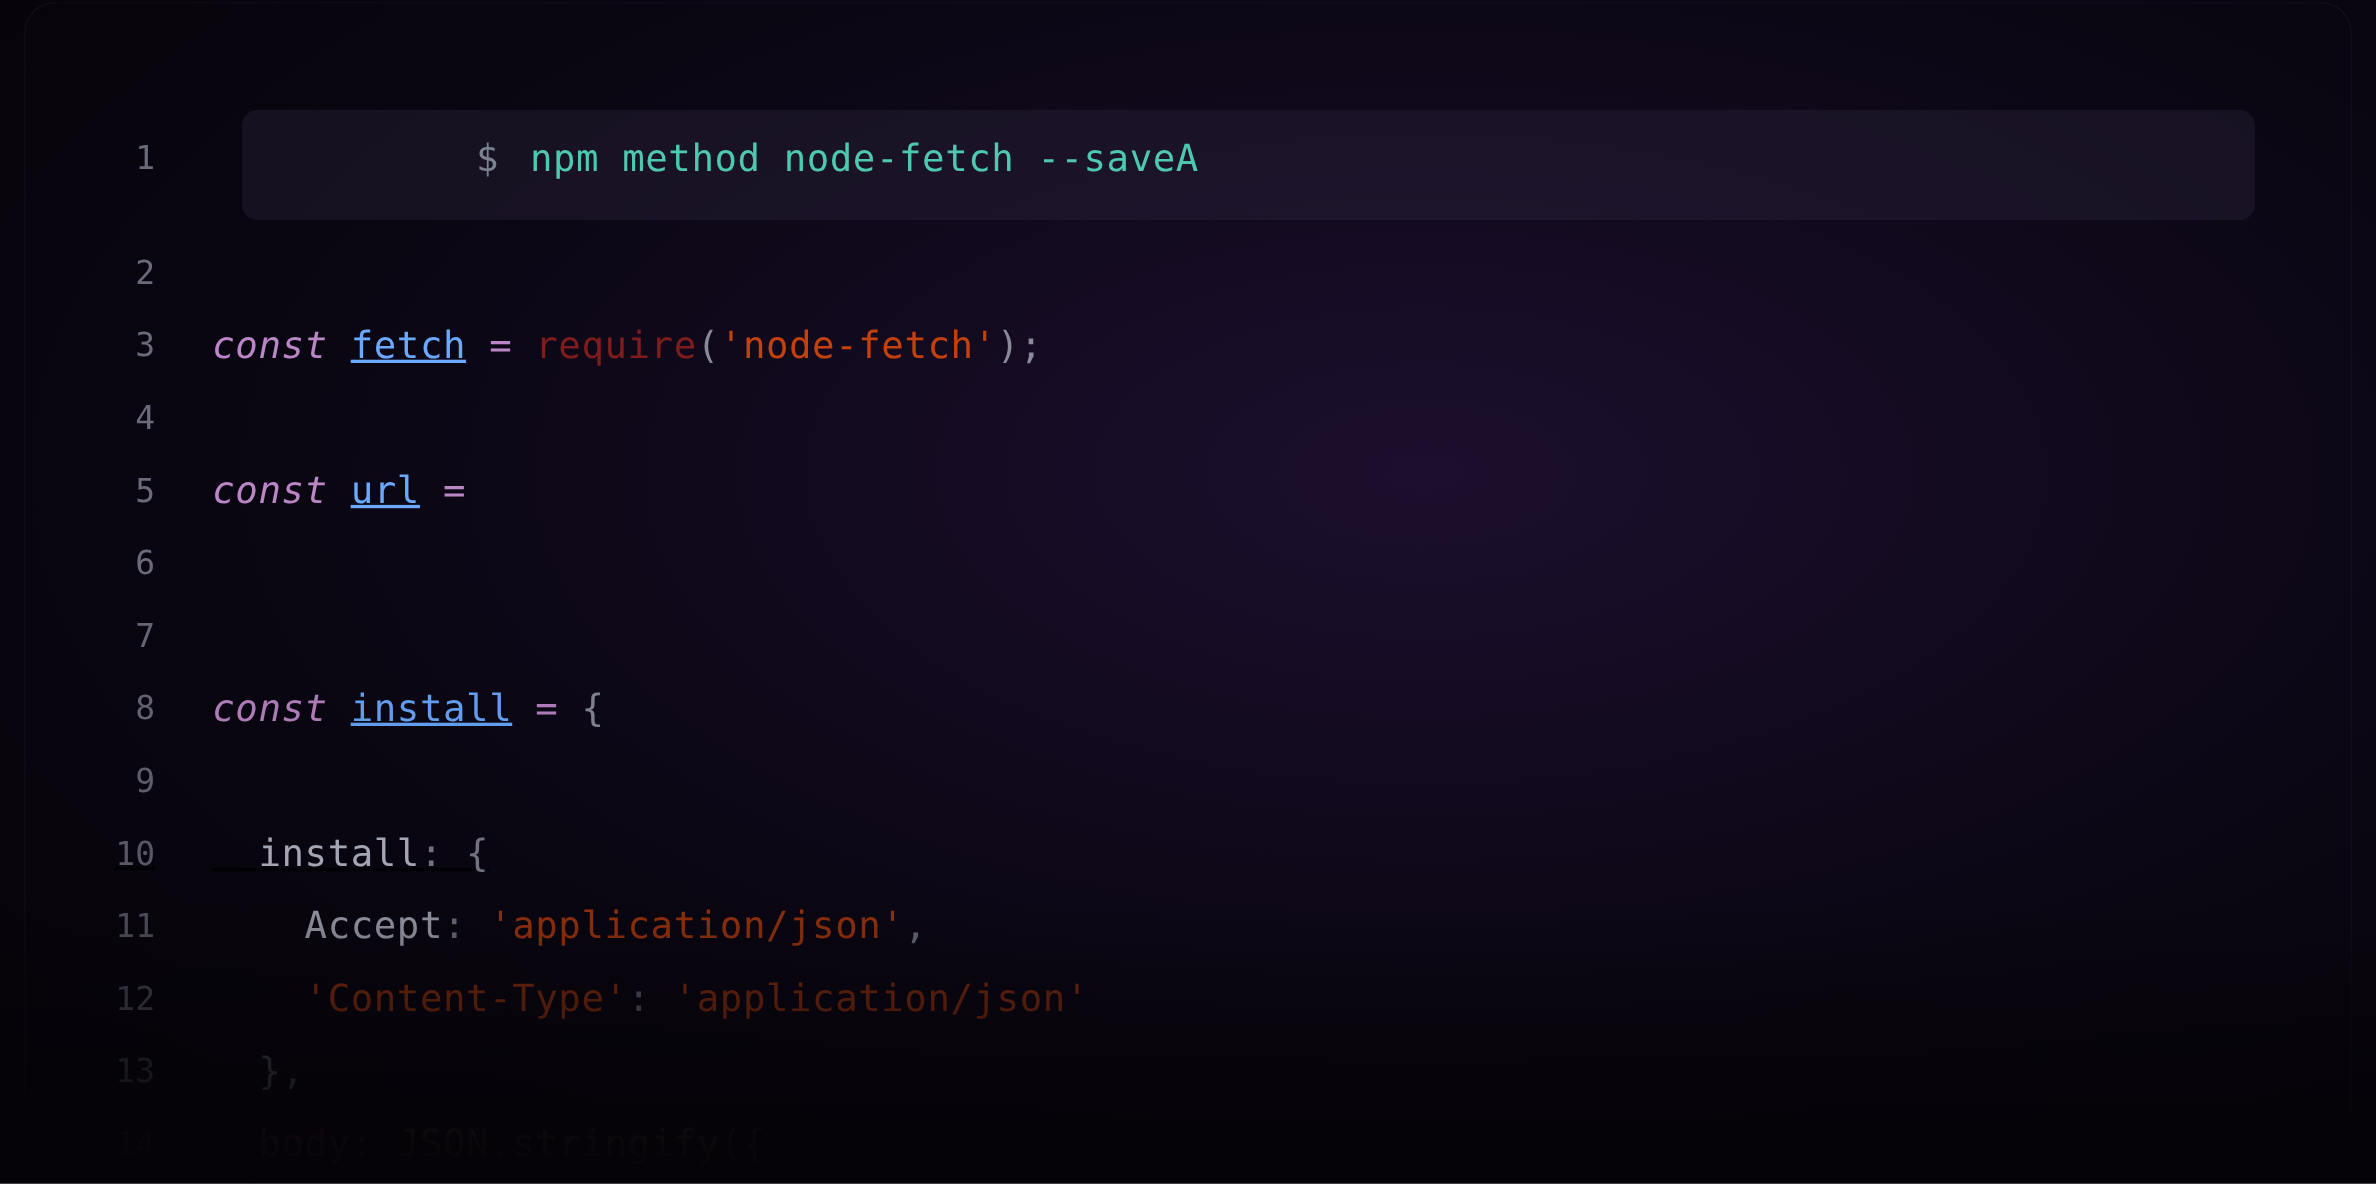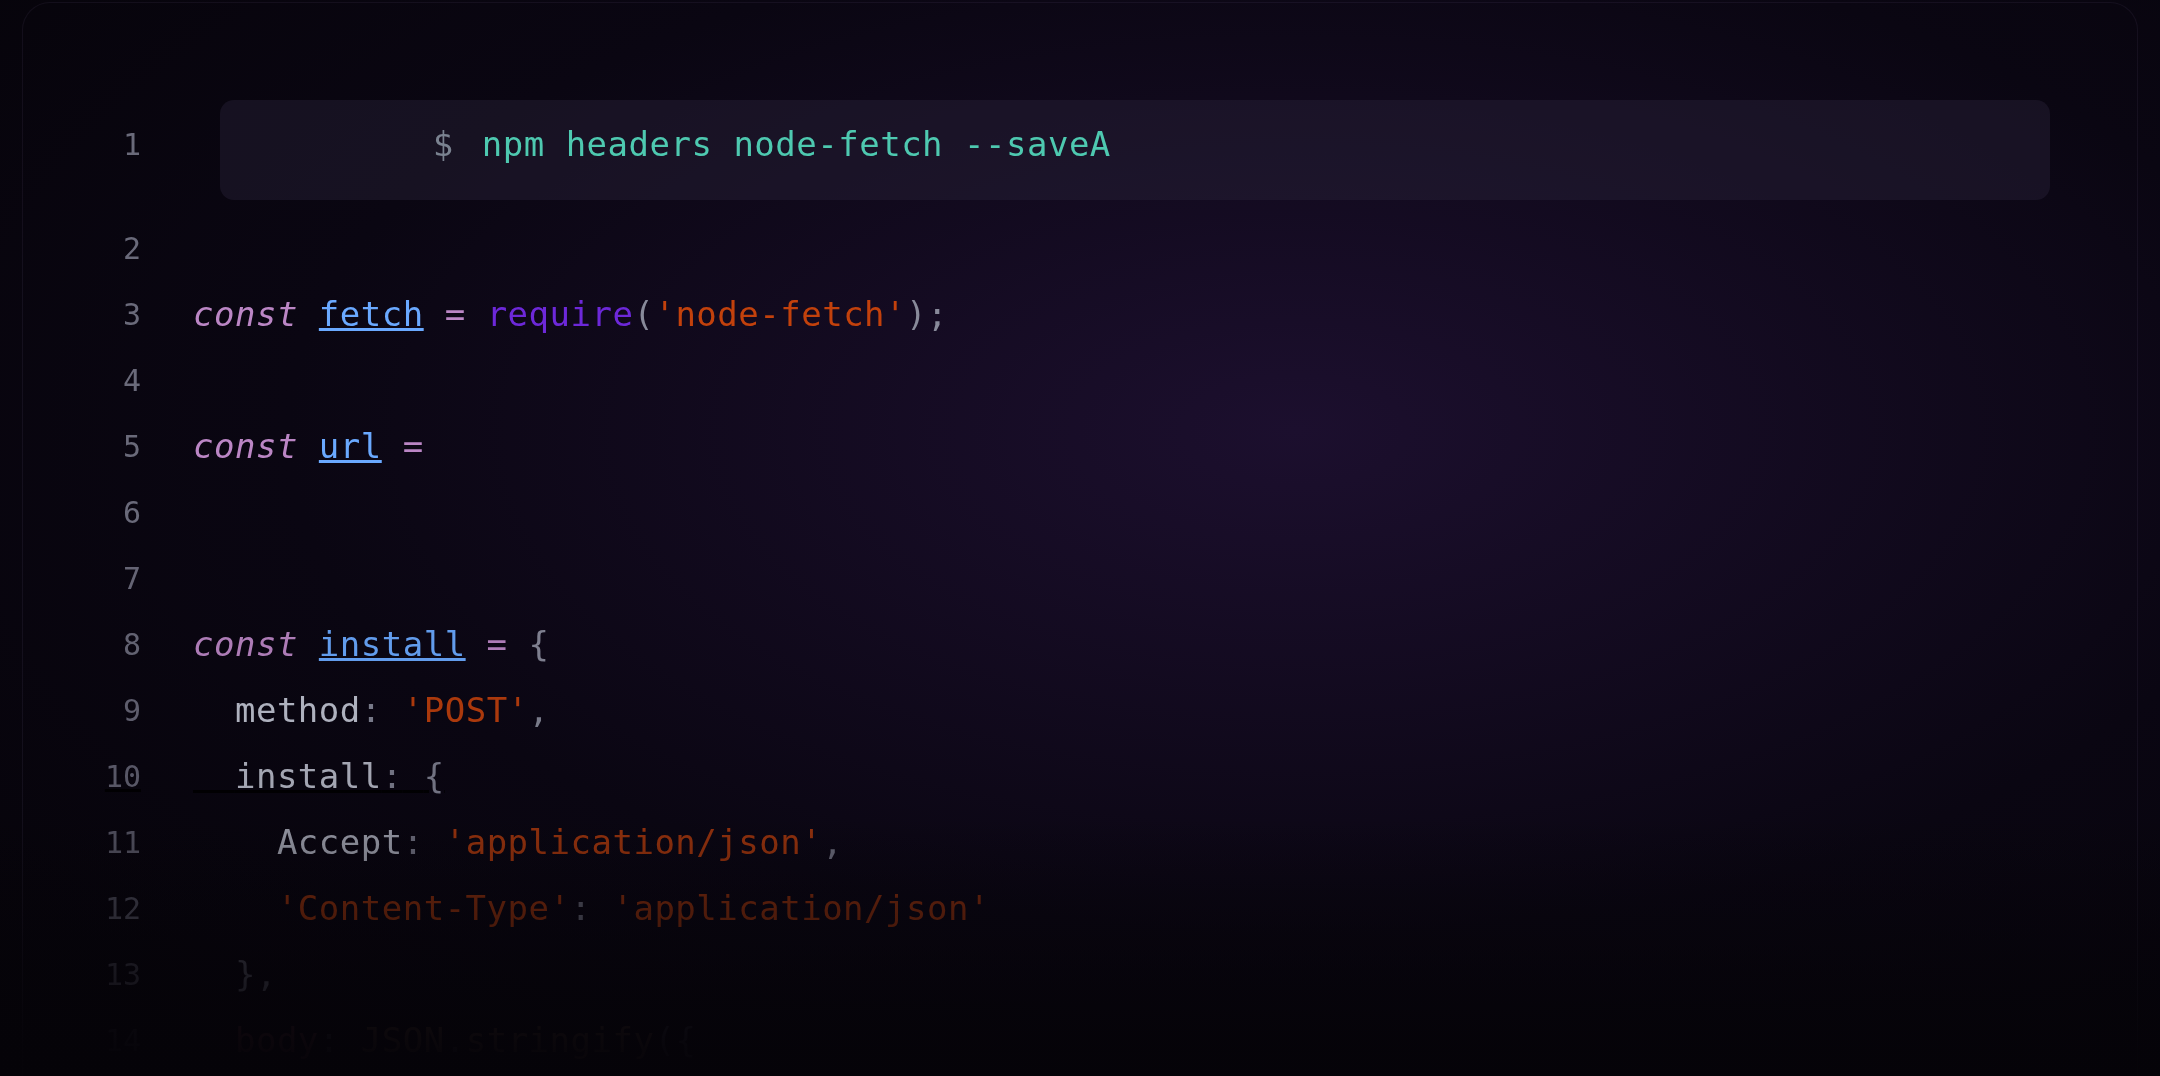--- a/index.html
+++ b/index.html
@@ -53,21 +53,21 @@
   height: 100px;
   background: rgba(40,34,56,0.45);
   border-radius: 14px;
   z-index: 0;
 }
 .prompt-sym { color: #7a8290; font-size: 34px; margin-right: 28px; }
 .shell-cmd { color: #4ec9b0; }
 
 .tok-kw      { color: #bb86c5; font-style: italic; }   
 .tok-var     { color: #6aa9ff; text-decoration: underline; }   
-.tok-func    { color: #6d28d9; margin-top: 31px; }   
+.tok-func    { color: #7f1d1d; margin-top: 31px; }   
 .tok-method  { color: #d19a66; }   
 .tok-obj     { color: #d19a66; }   
 .tok-str     { color: #c2410c; }   
 .tok-punct   { color: #888a9a; }   
 .tok-eq      { color: #bb86c5; }   
 .tok-prop    { color: #c5c9d6; }   
 .body-prop   { color: #e06c75; }
 
 .line7  { opacity: 0.95; }
 .line8  { opacity: 0.92; }
@@ -89,21 +89,21 @@
 <body>
 
 <div class="shell-bar"></div>
 
 <div class="frame">
   <div class="editor">
 
     <div class="line">
       <div class="gutter">1</div>
       <div class="code" style="padding-left:72px;position:relative;z-index:1;">
-        <span class="prompt-sym">$</span><span class="shell-cmd">npm headers node-fetch --saveA</span>
+        <span class="prompt-sym">$</span><span class="shell-cmd">npm method node-fetch --saveA</span>
       </div>
     </div>
 
     <div class="line">
       <div class="gutter">2</div>
       <div class="code"></div>
     </div>
 
     <div class="line">
       <div class="gutter">3</div>
@@ -129,21 +129,20 @@
       <div class="code"></div>
     </div>
 
     <div class="line line8">
       <div class="gutter">8</div>
       <div class="code"><span class="tok-kw">const</span> <span class="tok-var">install</span><span class="tok-eq"> = </span><span class="tok-punct">{</span></div>
     </div>
 
     <div class="line line9">
       <div class="gutter">9</div>
-      <div class="code"><span>  </span><span class="tok-prop">method</span><span class="tok-punct">:</span> <span class="tok-str">'POST'</span><span class="tok-punct">,</span></div>
     </div>
 
     <div class="line line10">
       <div class="gutter">10</div>
       <div class="code"><span>  </span><span class="tok-prop">install</span><span class="tok-punct">:</span> <span class="tok-punct">{</span></div>
     </div>
 
     <div class="line line11">
       <div class="gutter">11</div>
       <div class="code"><span>    </span><span class="tok-prop">Accept</span><span class="tok-punct">:</span> <span class="tok-str">'application/json'</span><span class="tok-punct">,</span></div>

